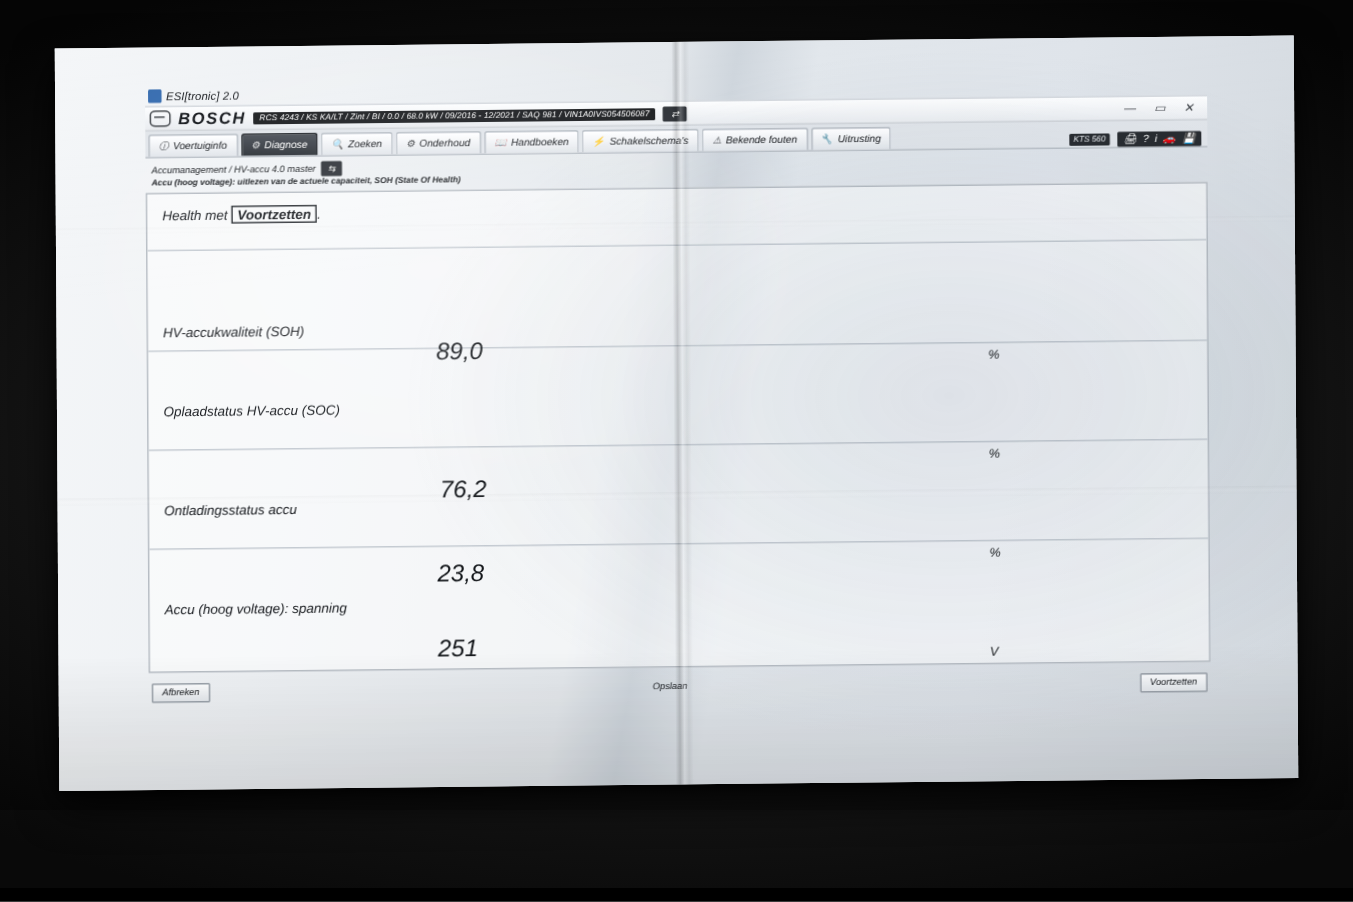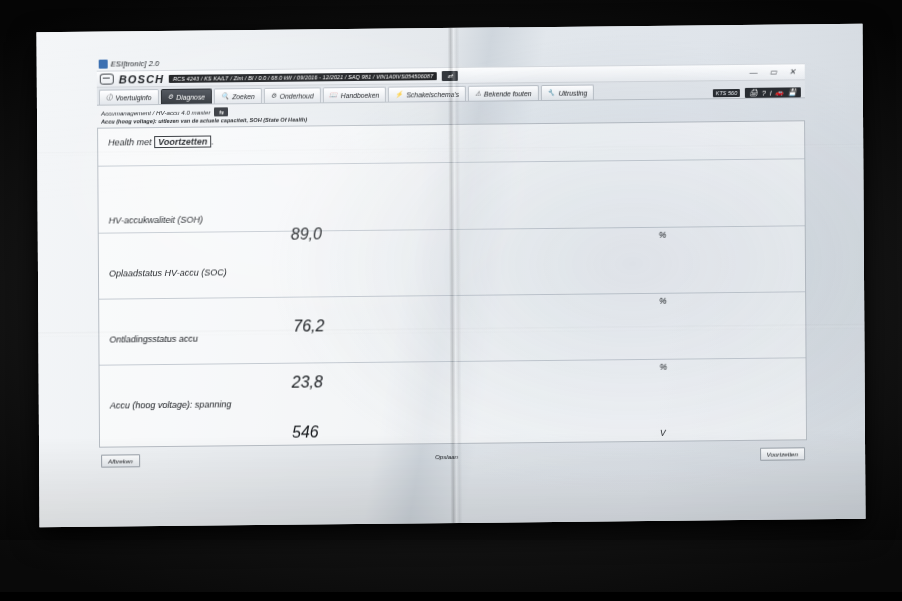--- a/index.html
+++ b/index.html
@@ -184,21 +184,21 @@
 
         <div class="lbl" style="top:140px;">Oplaadstatus HV-accu (SOC)</div>
         <div class="val" style="left:194px;top:165px;margin-top:26px;">76,2</div>
         <div class="unit" style="left:560px;top:173px;">%</div>
 
         <div class="lbl" style="top:206px;text-align:right;">Ontladingsstatus accu</div>
         <div class="val" style="left:192px;top:234px;margin-top:13px;">23,8</div>
         <div class="unit" style="left:560px;top:239px;">%</div>
 
         <div class="lbl" style="top:272px;">Accu (hoog voltage): spanning</div>
-        <div class="val" style="left:192px;top:297px;">546</div>
+        <div class="val" style="left:192px;top:297px;">251</div>
         <div class="unit" style="left:560px;top:305px;">V</div>
       </div>
 
       <div class="footer">
         <div class="fbtn left">Afbreken</div>
         <div class="fbtn mid">Opslaan</div>
         <div class="fbtn right">Voortzetten</div>
       </div>
 
     </div>

